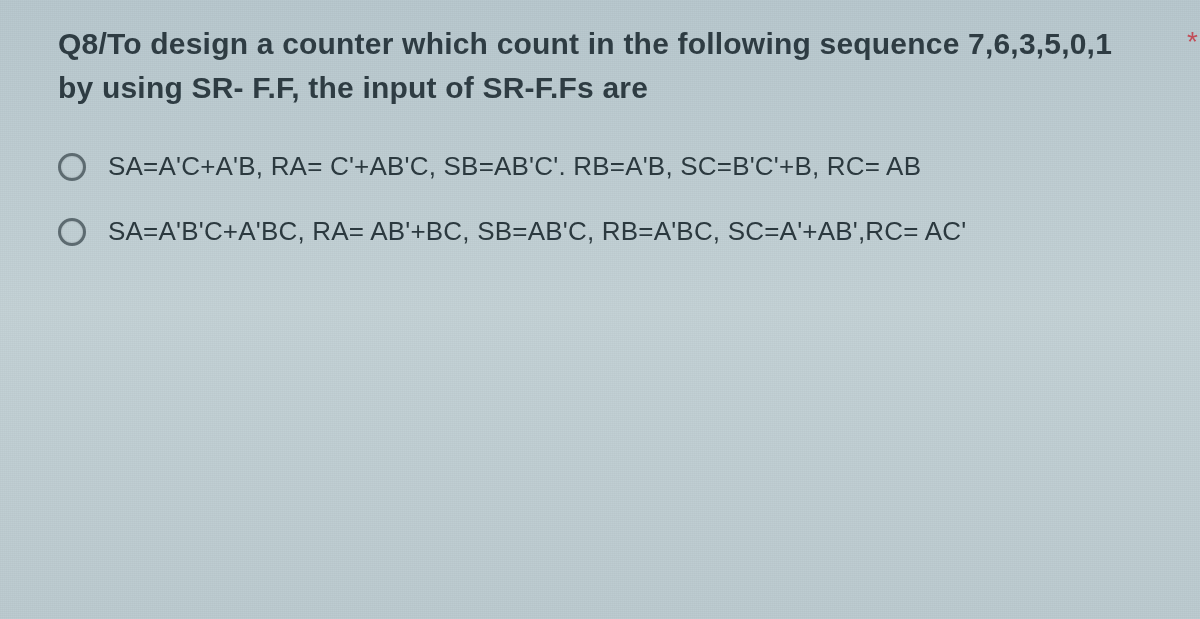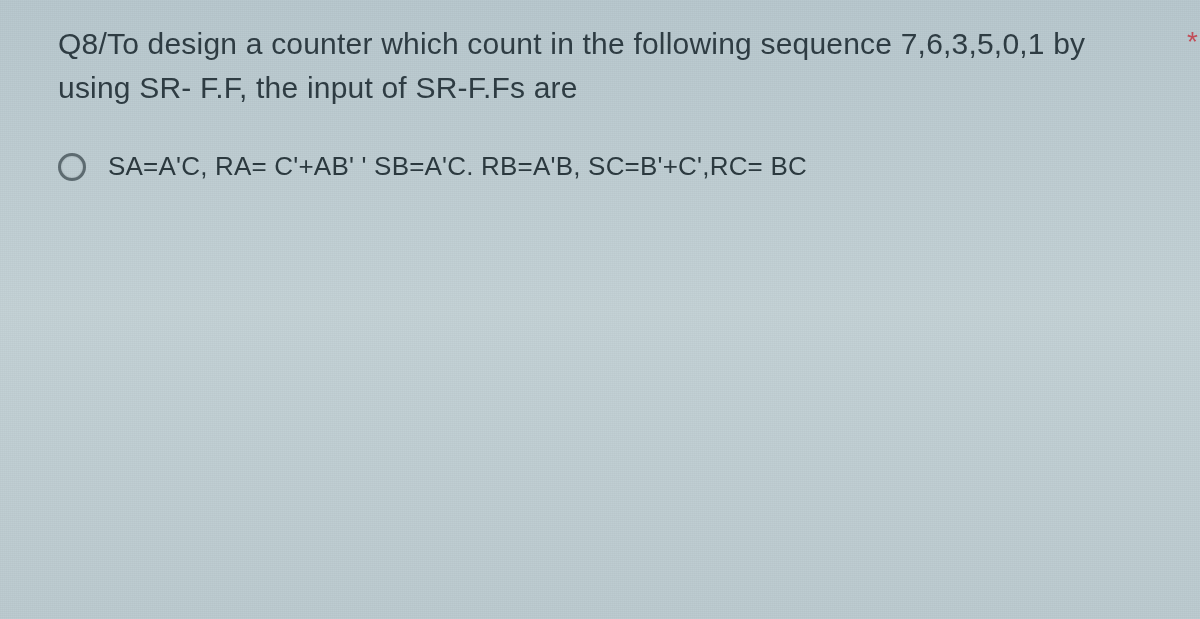--- a/index.html
+++ b/index.html
@@ -21,21 +21,21 @@
         radial-gradient(rgba(255,255,255,0.05) 1px, transparent 1px);
       background-size: 100% 2px, 2px 100%, 3px 3px;
       pointer-events: none;
       mix-blend-mode: multiply;
       opacity: 0.6;
     }
     .question {
       color: #2f3d44;
       font-size: 30px;
       line-height: 1.45;
-      font-weight: 400;
+      font-weight: 700;
       letter-spacing: 0.2px;
       margin-bottom: 42px;
     }
     .options {
       list-style: none;
     }
     .option {
       display: flex;
       align-items: center;
       gap: 22px;
@@ -68,15 +68,19 @@
 </head>
 <body>
 
 <div class="star">*</div>
 
 <div class="question">Q8/To design a counter which count in the following sequence 7,6,3,5,0,1 by using SR- F.F, the input of SR-F.Fs are</div>
 
 <ul class="options">
   <li class="option">
     <span class="radio"></span>
-    <span class="opt-text">SA=A'C, RA= C'+AB' ' SB=A'C. RB=A'B, SC=B'+C',RC= BC</span>
+    <span class="opt-text">SA=A'C+A'B, RA= C'+AB'C, SB=AB'C'. RB=A'B, SC=B'C'+B, RC= AB</span>
+  </li>
+  <li class="option">
+    <span class="radio"></span>
+    <span class="opt-text">SA=A'B'C+A'BC, RA= AB'+BC, SB=AB'C, RB=A'BC, SC=A'+AB',RC= AC'</span>
   </li>
 </ul>
 
 </body></html>

